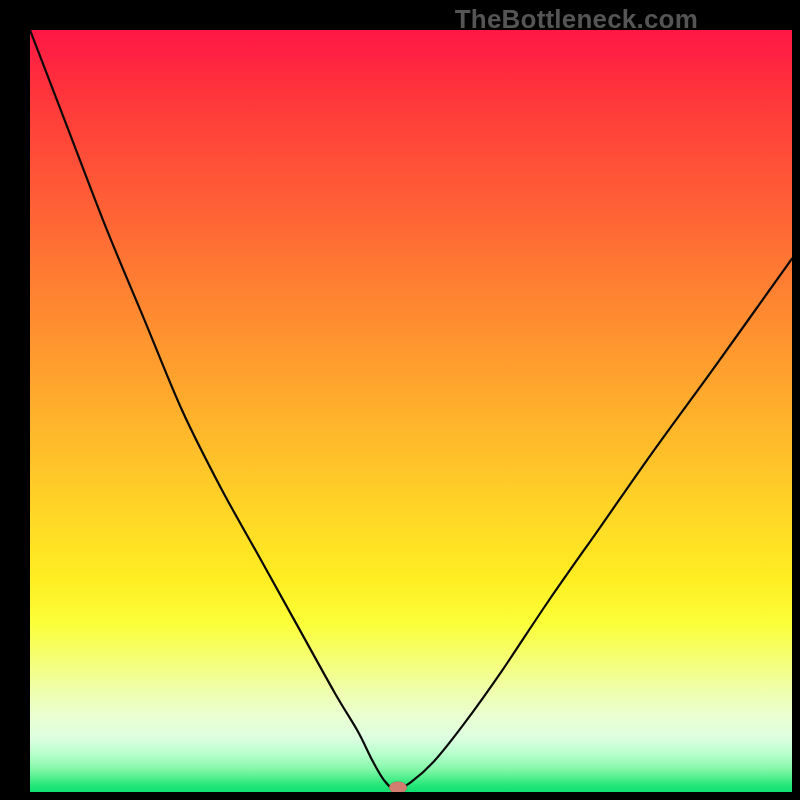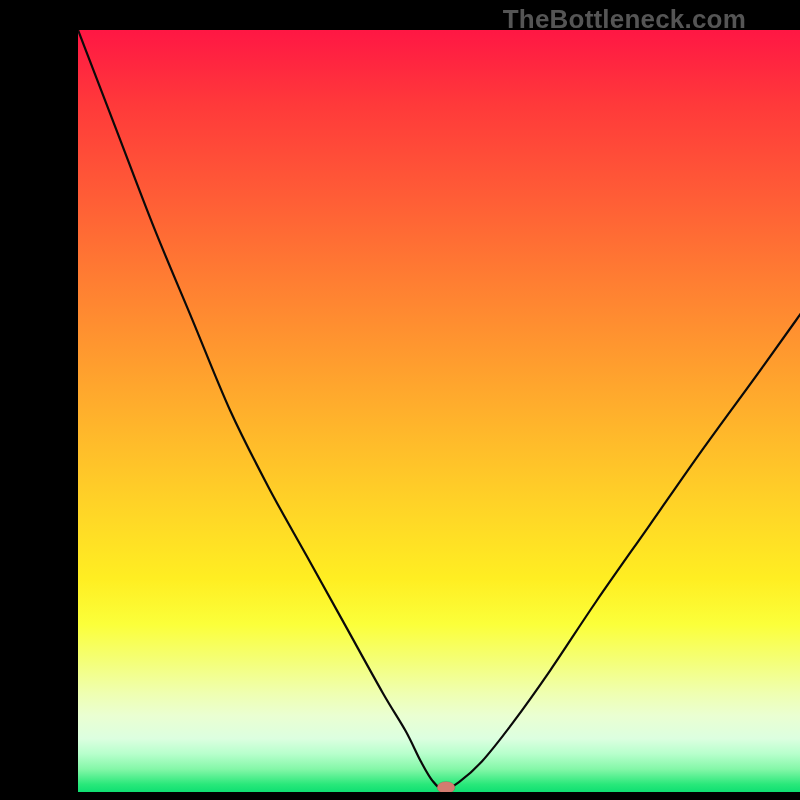--- a/index.html
+++ b/index.html
@@ -9,21 +9,20 @@
     background: #000;
     position: relative;
     font-family: Arial, Helvetica, sans-serif;
     overflow: hidden;
   }
   .outer {
     position: absolute;
     left: 0; top: 0;
     width: 708px; height: 800px;
     background: #000;
-    margin-left: 48px;
   }
   .watermark {
     position: absolute;
     top: 4px;
     right: 10px;
     color: #555;
     font-size: 26px;
     font-weight: 600;
     letter-spacing: 0.2px;
     user-select: none;

